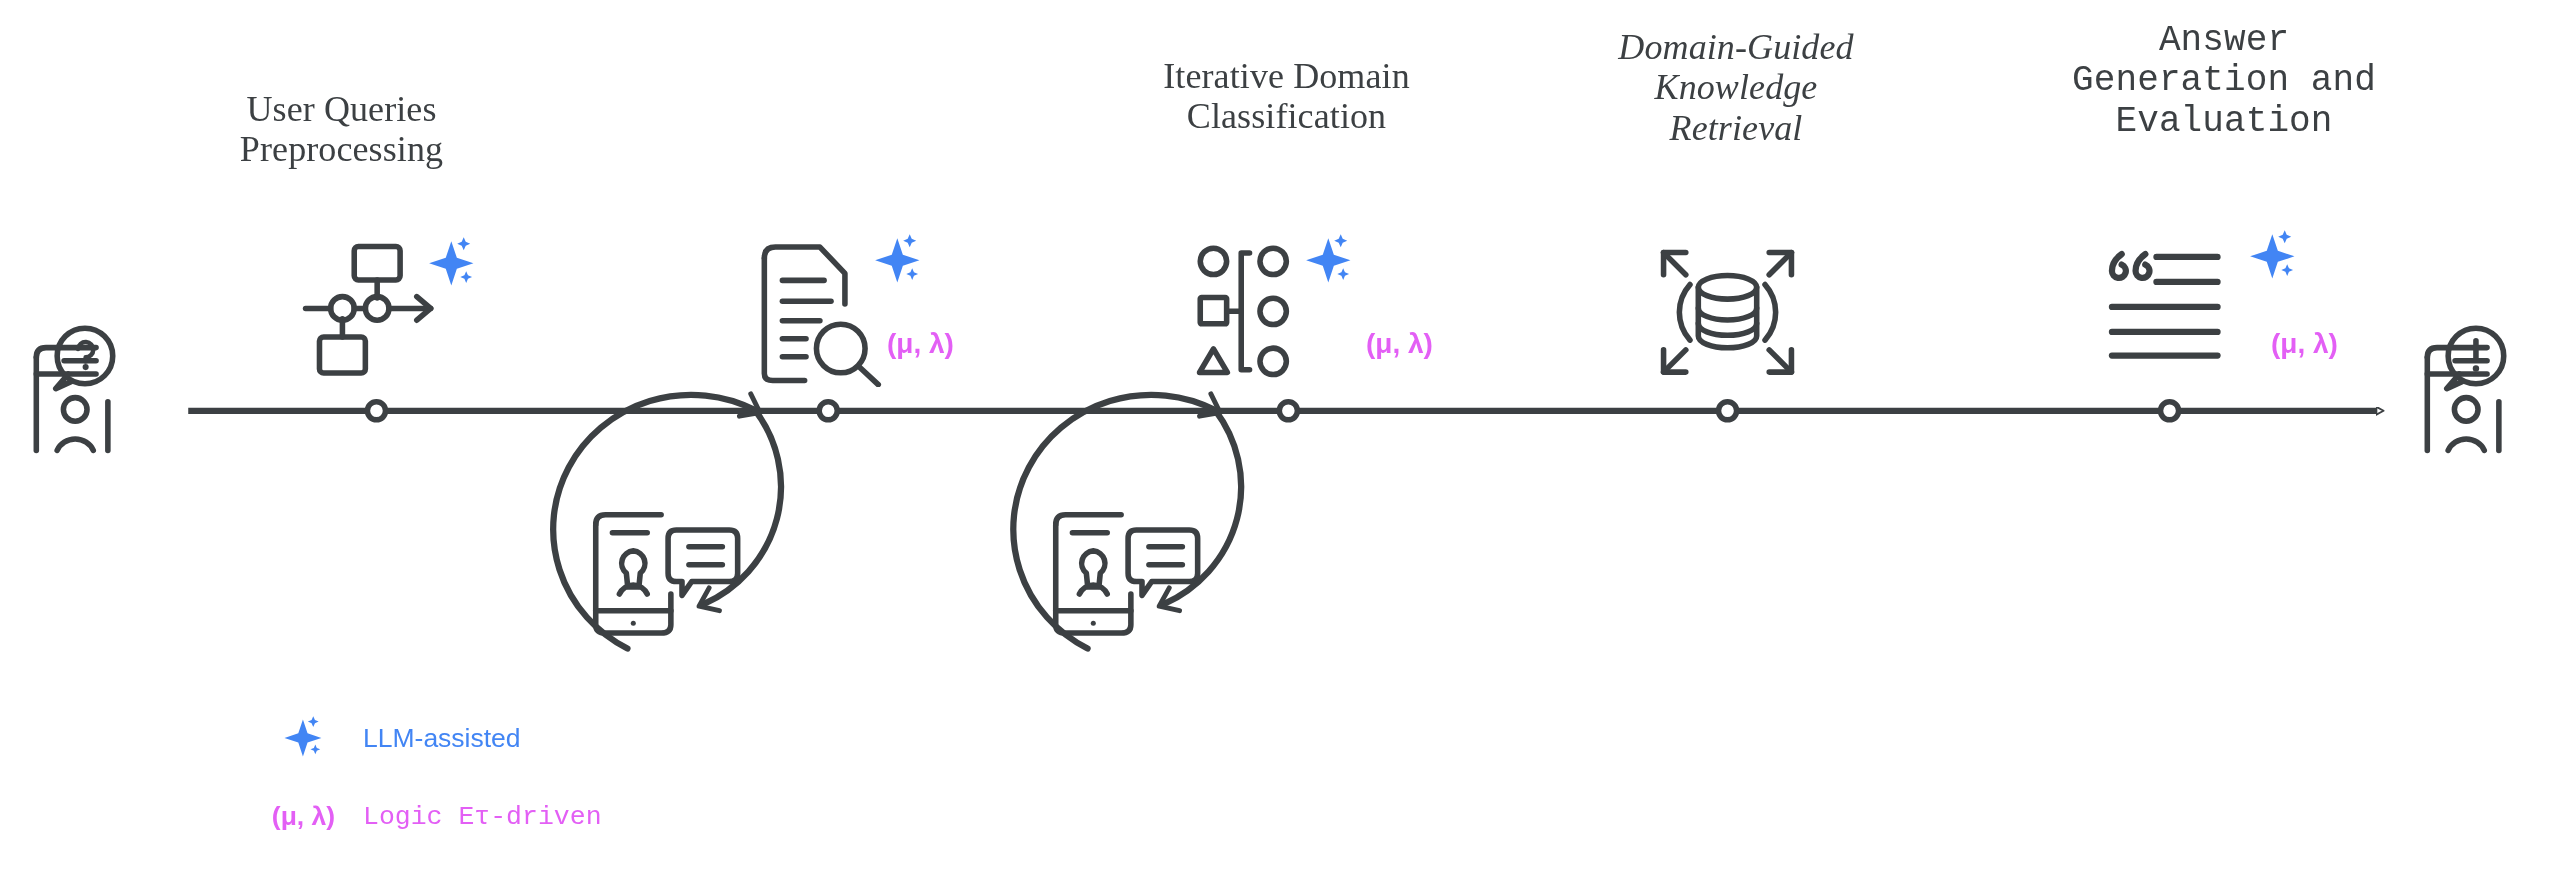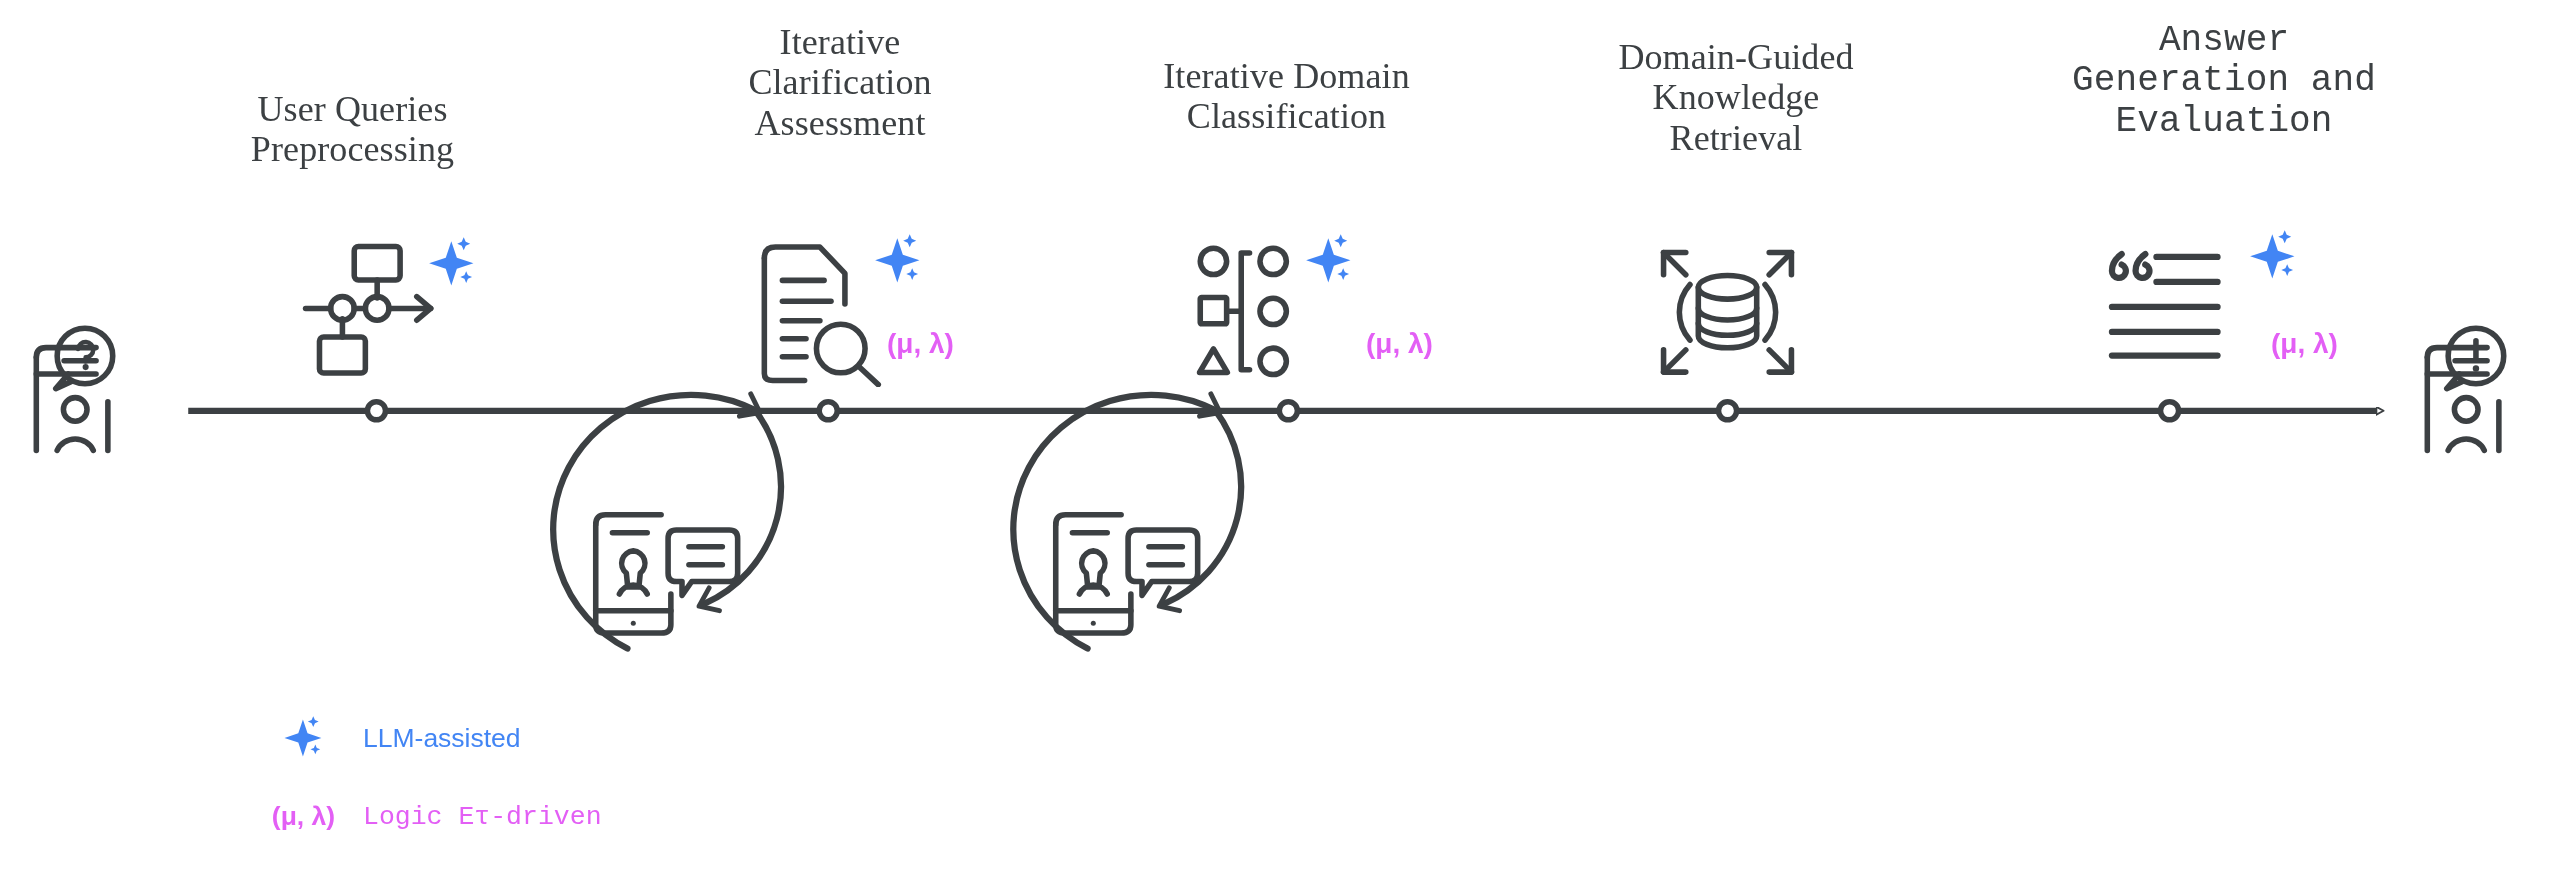--- a/index.html
+++ b/index.html
@@ -87,28 +87,25 @@
     white-space: nowrap;
   }
   .legend-label.blue  { color: #4285f4; }
   .legend-label.pink  { color: #e35ff5; font-family: Liberation Mono, monospace; }
 </style>
 </head>
 <body>
 
 <div id="canvas">
 
-  <div class="stage-title" style="left:178px; top:89px; width:349px;">User Queries
+  <div class="stage-title" style="left:167px; top:89px; width:349px;">User Queries
 Preprocessing</div>
-  <div class="stage-title" style="left:662px; top:22px; width:356px;">Iterative
-Clarification
-Assessment</div>
   <div class="stage-title" style="left:1060px; top:56px; width:453px;">Iterative Domain
 Classification</div>
-  <div class="stage-title" style="left:1520px; top:37px; width:432px;">Domain-Guided
+  <div class="stage-title" style="left:1520px; top:27px; width:432px;font-style:italic;">Domain-Guided
 Knowledge
 Retrieval</div>
   <div class="stage-title" style="left:2008px; top:21px; width:432px;font-family:Liberation Mono, monospace;">Answer
 Generation and
 Evaluation</div>
 
   <svg class="axis-svg" viewBox="0 0 3695 1259">
     <defs>
       <marker id="axArrow" markerWidth="16" markerHeight="16" refX="2" refY="6" orient="auto" markerUnits="userSpaceOnUse">
         <path d="M0,0 L11,6 L0,12" fill="none" stroke="#3c4043" stroke-width="2.6" stroke-linecap="round" stroke-linejoin="round"></path>

